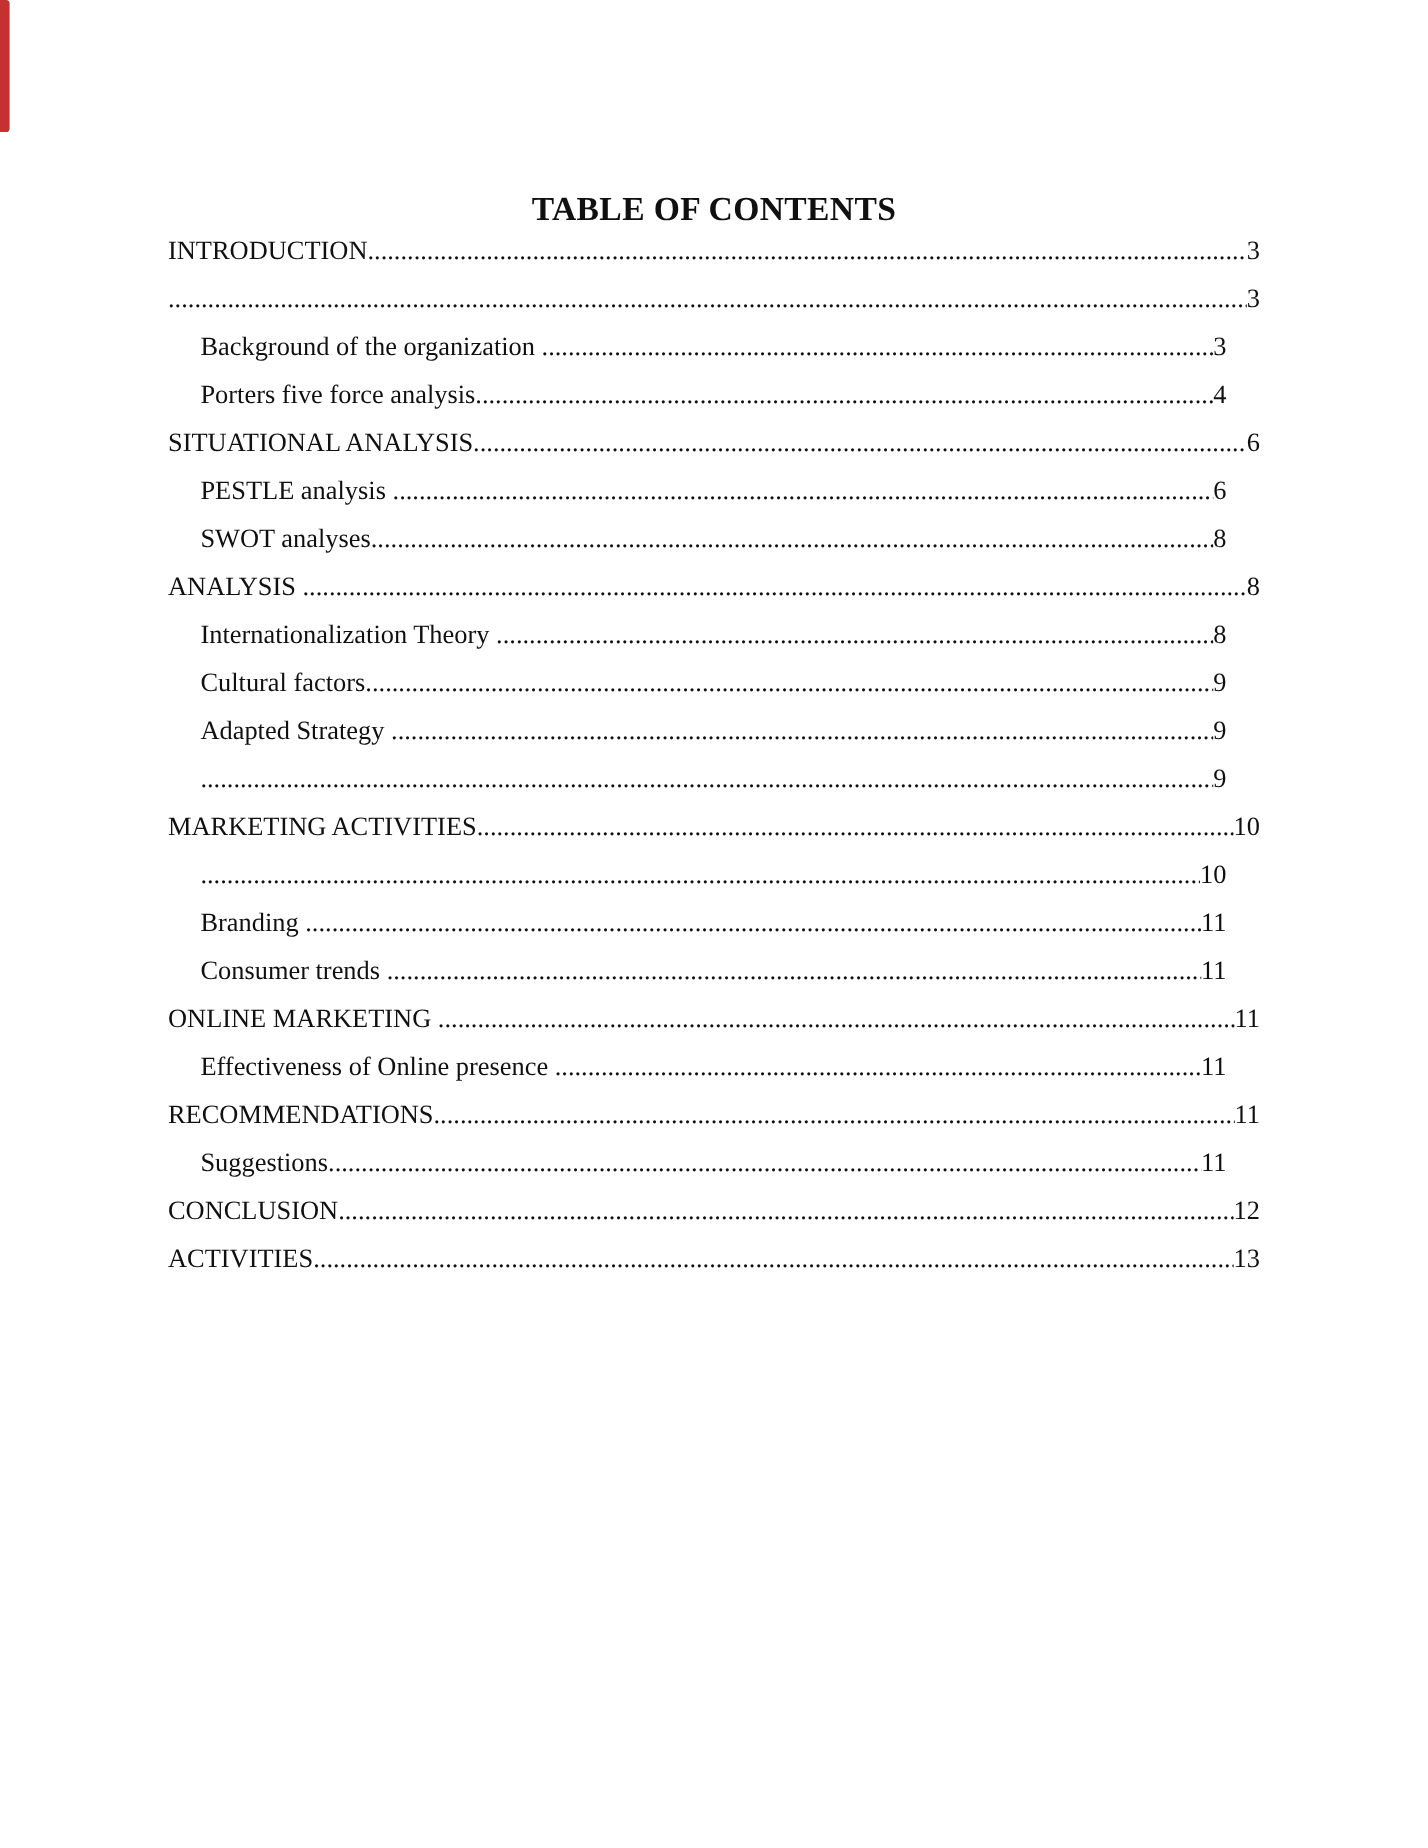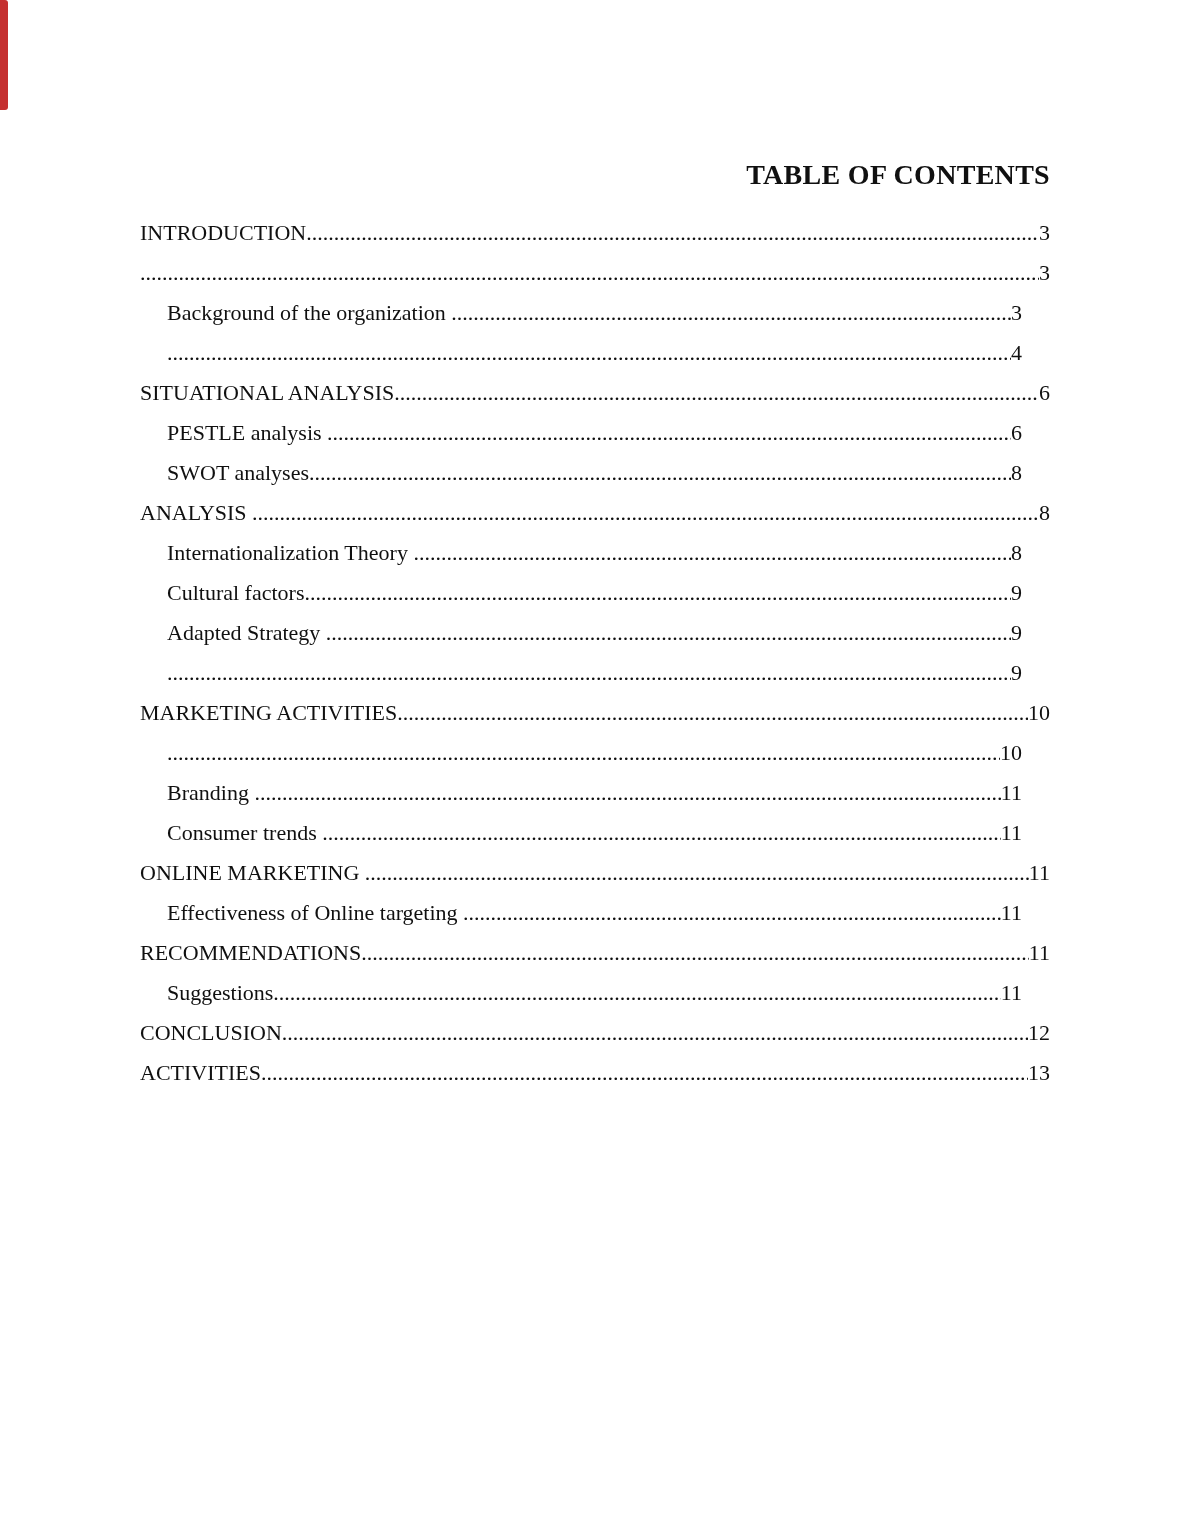--- a/index.html
+++ b/index.html
@@ -24,25 +24,24 @@
     position: absolute;
     left: 140px;
     top: 161px;
     width: 910px; 
   }
   .doc-title {
     margin: 0;
     font-size: 28px;
     line-height: 28px;
     font-weight: bold;
-    text-align: right;
+    text-align: center;
     letter-spacing: 0.3px;
   }
   .toc {
-    margin-top: 24px;
     text-align: right;
   }
   .toc-row {
     display: flex;
     align-items: baseline;
     height: 40px;
     font-size: 22px;
   }
   .toc-row.level-1 {
     padding-left: 27px;
@@ -84,20 +83,21 @@
       <div class="toc-row level-0">
         <span class="toc-dots">....................................................................................................................................................................................................................................................................</span>
         <span class="toc-page">3</span>
       </div>
       <div class="toc-row level-1">
         <span class="toc-label">Background of the organization </span>
         <span class="toc-dots">....................................................................................................................................................................................................................................................................</span>
         <span class="toc-page">3</span>
       </div>
       <div class="toc-row level-1">
+        <span class="toc-label">Porters five force analysis</span>
         <span class="toc-dots">....................................................................................................................................................................................................................................................................</span>
         <span class="toc-page">4</span>
       </div>
       <div class="toc-row level-0">
         <span class="toc-label">SITUATIONAL ANALYSIS</span>
         <span class="toc-dots">....................................................................................................................................................................................................................................................................</span>
         <span class="toc-page">6</span>
       </div>
       <div class="toc-row level-1">
         <span class="toc-label">PESTLE analysis </span>
@@ -151,21 +151,21 @@
         <span class="toc-label">Consumer trends </span>
         <span class="toc-dots">....................................................................................................................................................................................................................................................................</span>
         <span class="toc-page">11</span>
       </div>
       <div class="toc-row level-0">
         <span class="toc-label">ONLINE MARKETING </span>
         <span class="toc-dots">....................................................................................................................................................................................................................................................................</span>
         <span class="toc-page">11</span>
       </div>
       <div class="toc-row level-1">
-        <span class="toc-label">Effectiveness of Online targeting </span>
+        <span class="toc-label">Effectiveness of Online presence </span>
         <span class="toc-dots">....................................................................................................................................................................................................................................................................</span>
         <span class="toc-page">11</span>
       </div>
       <div class="toc-row level-0">
         <span class="toc-label">RECOMMENDATIONS</span>
         <span class="toc-dots">....................................................................................................................................................................................................................................................................</span>
         <span class="toc-page">11</span>
       </div>
       <div class="toc-row level-1">
         <span class="toc-label">Suggestions</span>

